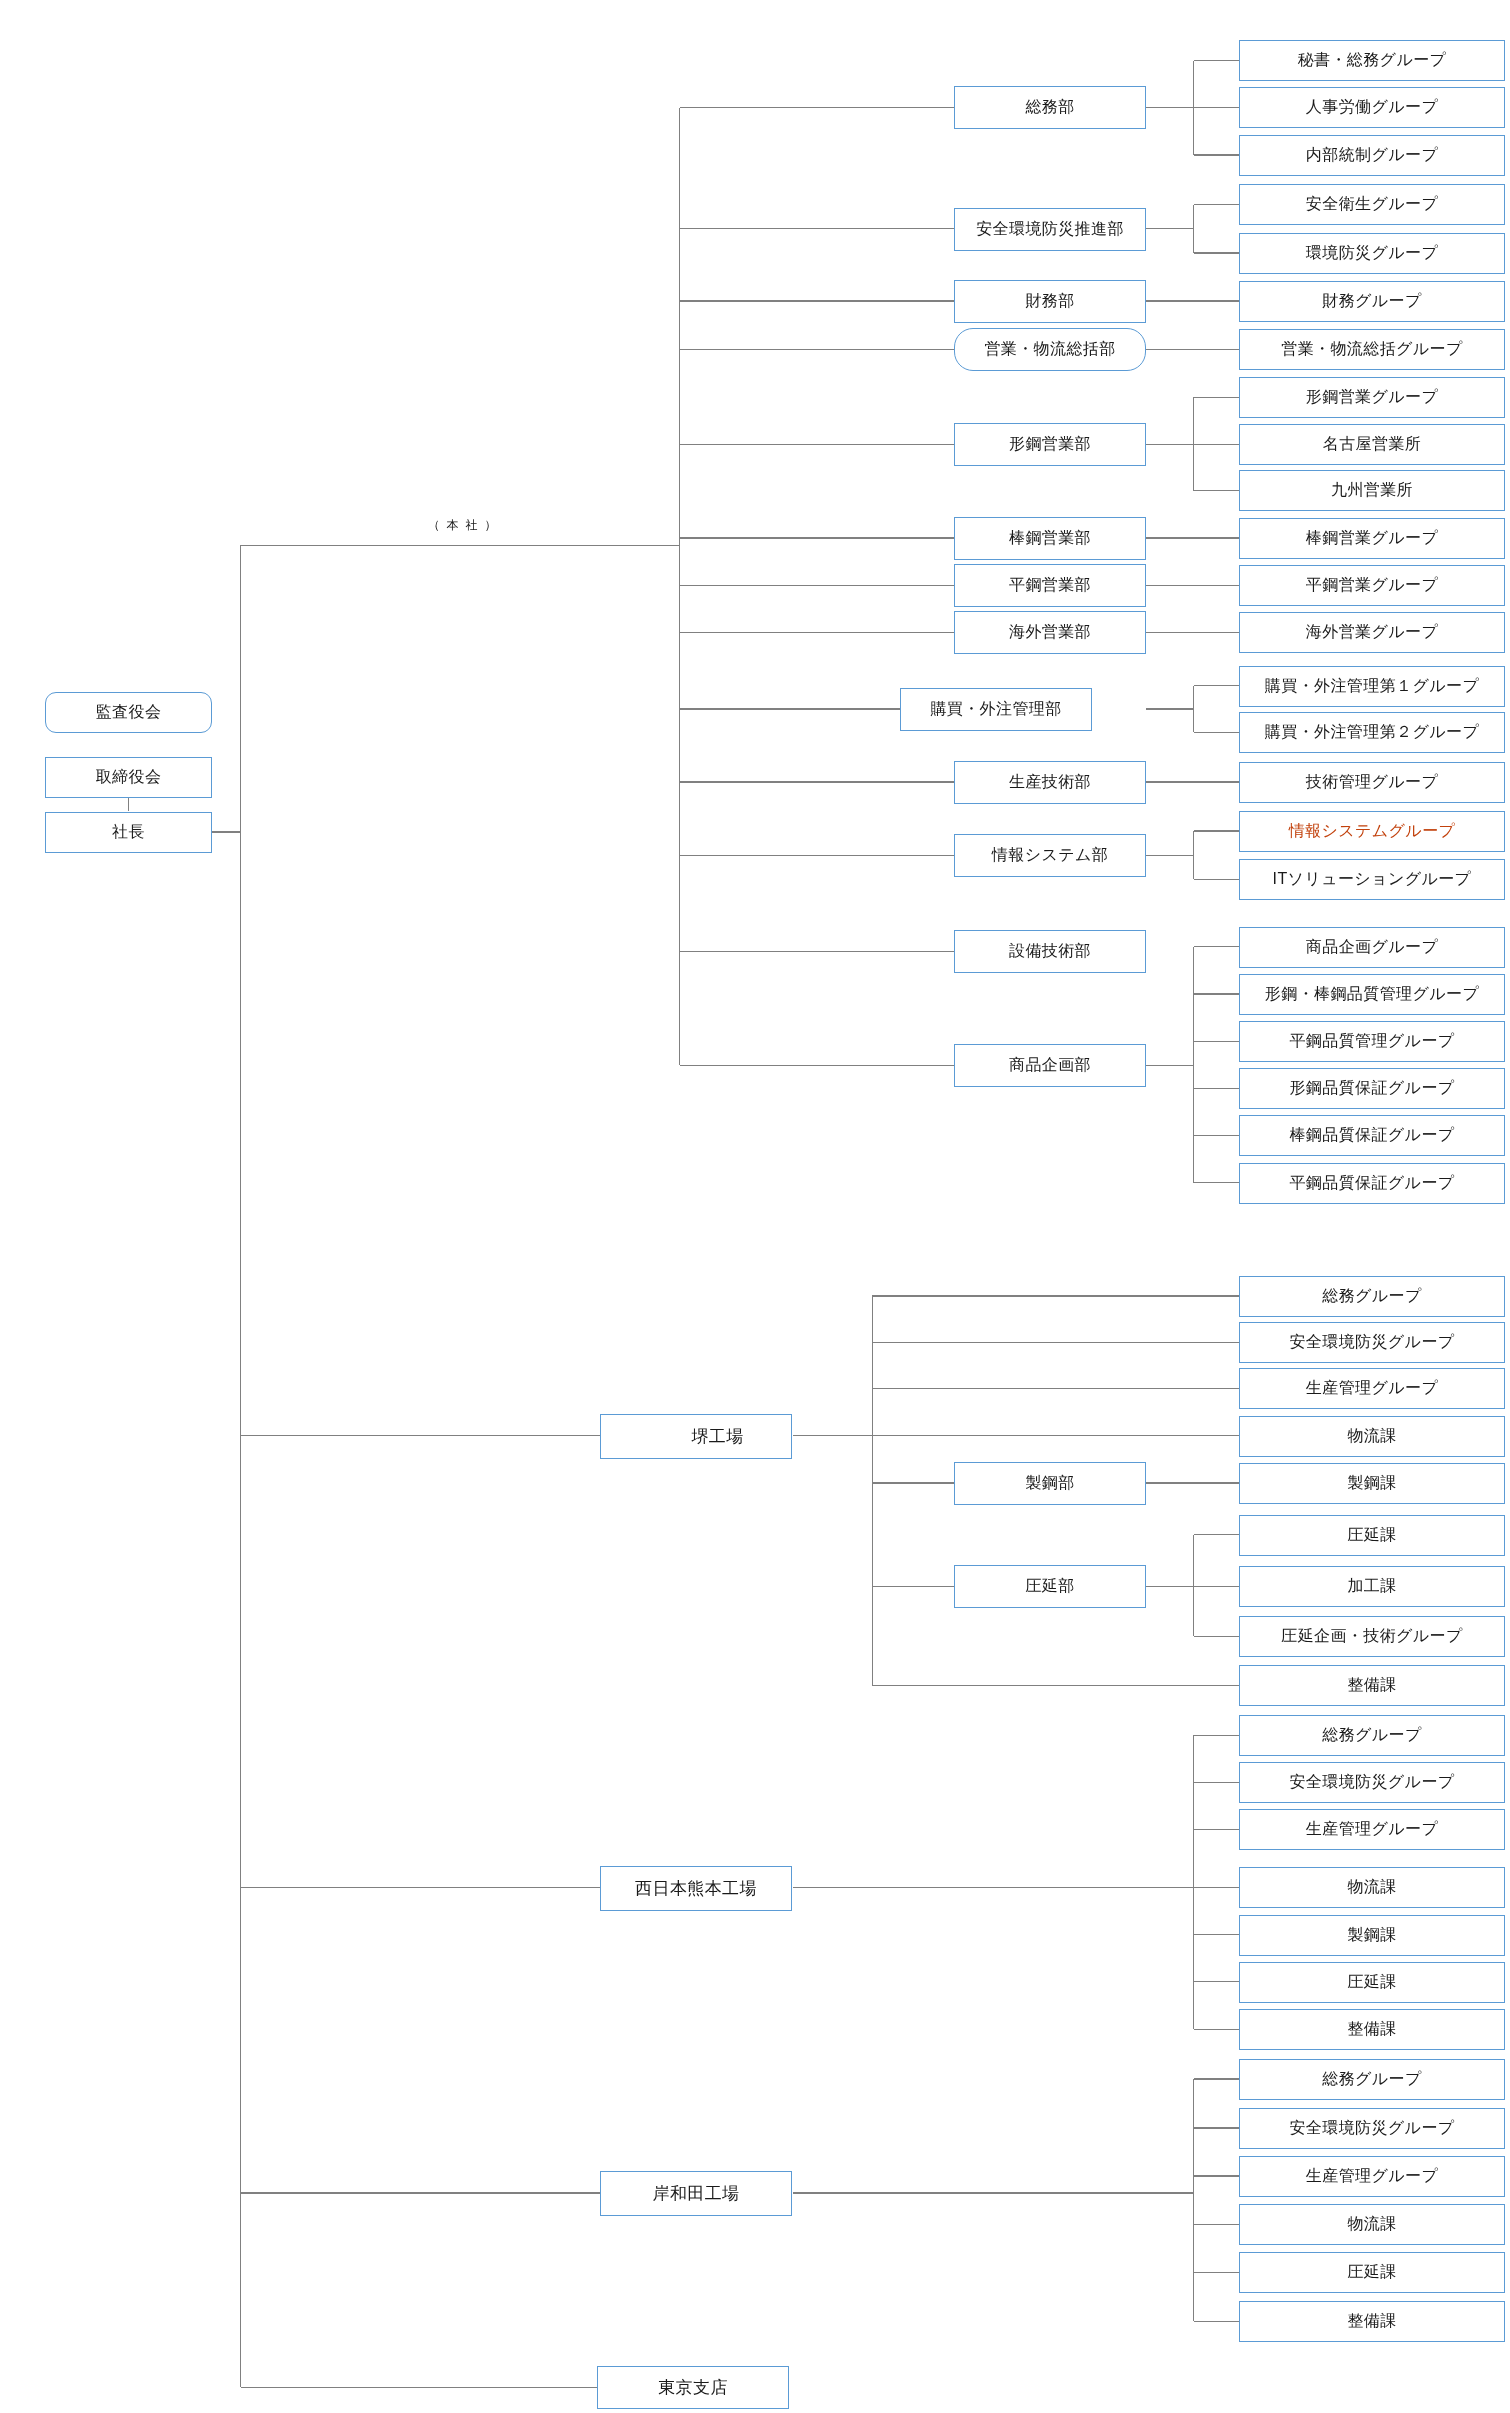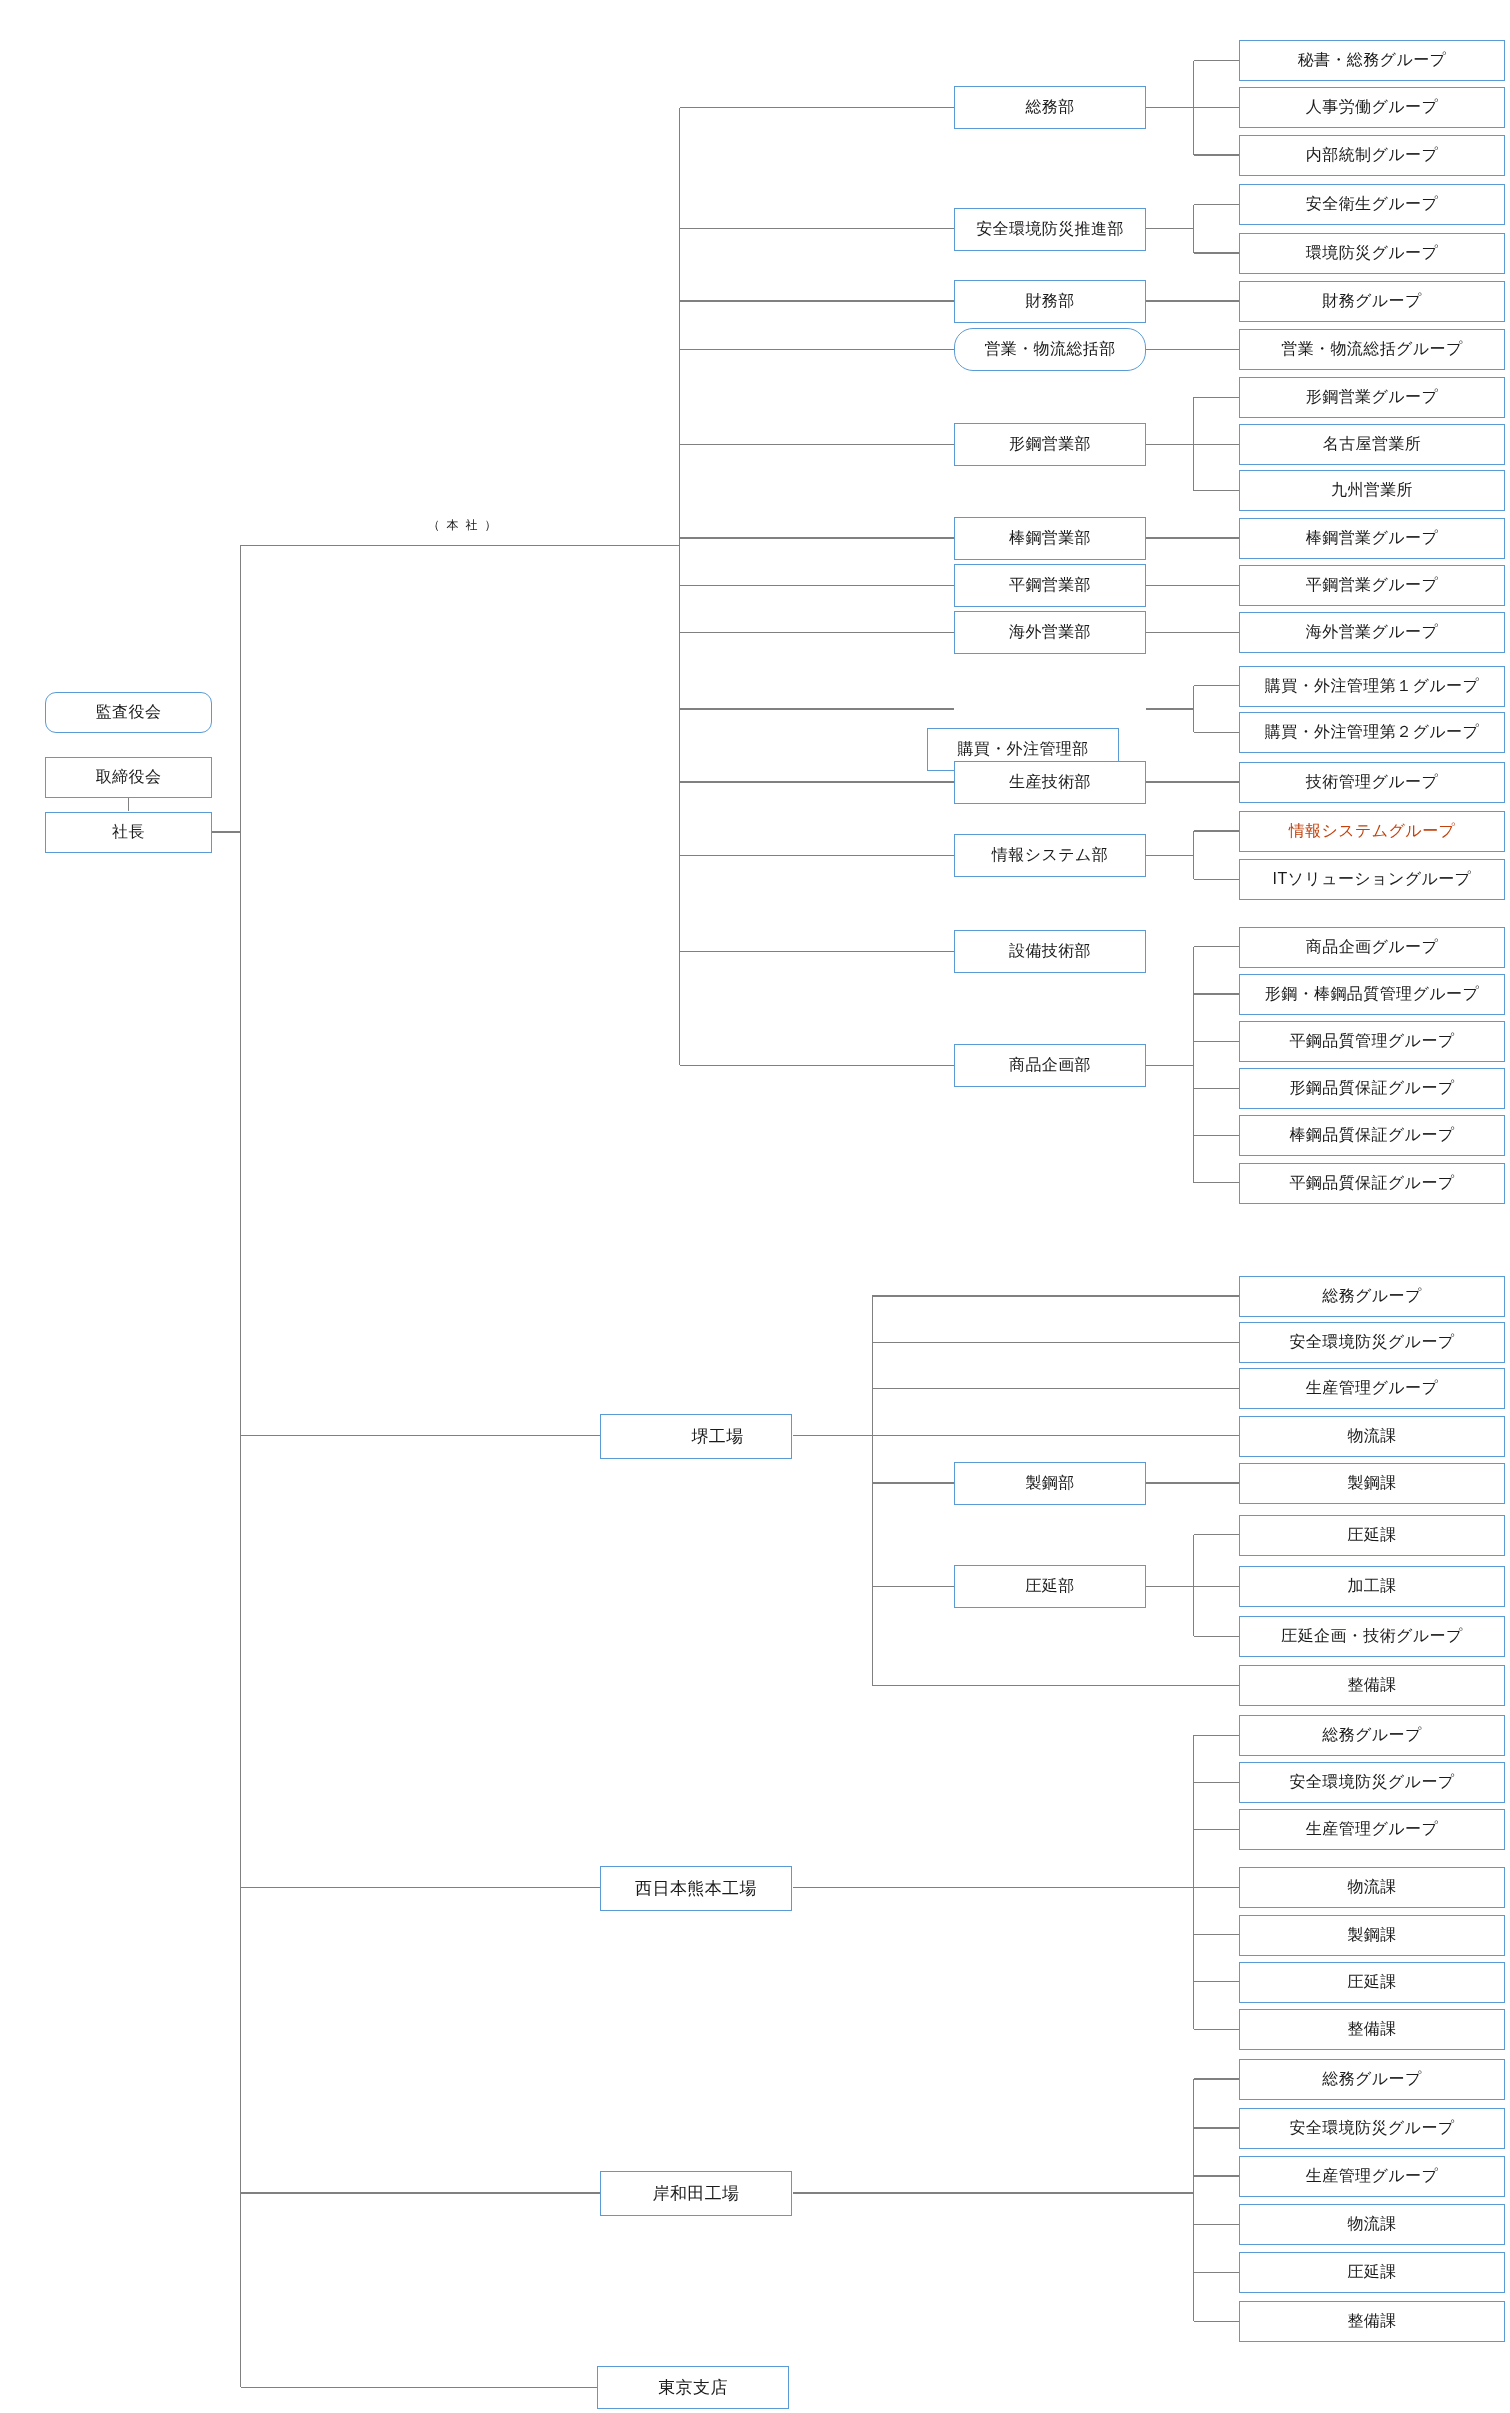--- a/index.html
+++ b/index.html
@@ -140,21 +140,21 @@
       <div class="obox" style="left: 954px; top: 423px; width: 192px; height: 43px; border-color: rgb(91, 155, 213); color: rgb(26, 26, 26);">形鋼営業部</div>
       <div class="obox" style="left: 1239px; top: 377px; width: 266px; height: 41px; border-color: rgb(91, 155, 213); color: rgb(26, 26, 26);">形鋼営業グループ</div>
       <div class="obox" style="left: 1239px; top: 424px; width: 266px; height: 41px; border-color: rgb(91, 155, 213); color: rgb(26, 26, 26);">名古屋営業所</div>
       <div class="obox" style="left: 1239px; top: 470px; width: 266px; height: 41px; border-color: rgb(91, 155, 213); color: rgb(26, 26, 26);">九州営業所</div>
       <div class="obox" style="left: 954px; top: 517px; width: 192px; height: 43px; border-color: rgb(91, 155, 213); color: rgb(26, 26, 26);">棒鋼営業部</div>
       <div class="obox" style="left: 1239px; top: 518px; width: 266px; height: 41px; border-color: rgb(91, 155, 213); color: rgb(26, 26, 26);">棒鋼営業グループ</div>
       <div class="obox" style="left: 954px; top: 564px; width: 192px; height: 43px; border-color: rgb(91, 155, 213); color: rgb(26, 26, 26);">平鋼営業部</div>
       <div class="obox" style="left: 1239px; top: 565px; width: 266px; height: 41px; border-color: rgb(91, 155, 213); color: rgb(26, 26, 26);">平鋼営業グループ</div>
       <div class="obox" style="left: 954px; top: 611px; width: 192px; height: 43px; border-color: rgb(91, 155, 213); color: rgb(26, 26, 26);">海外営業部</div>
       <div class="obox" style="left: 1239px; top: 612px; width: 266px; height: 41px; border-color: rgb(91, 155, 213); color: rgb(26, 26, 26);">海外営業グループ</div>
-      <div class="obox" style="left: 927px; top: 688px; width: 192px; height: 43px; border-color: rgb(91, 155, 213); color: rgb(26, 26, 26); margin-top: 40px;">購買・外注管理部</div>
+      <div class="obox" style="left: 900px; top: 688px; width: 192px; height: 43px; border-color: rgb(91, 155, 213); color: rgb(26, 26, 26);">購買・外注管理部</div>
       <div class="obox" style="left: 1239px; top: 666px; width: 266px; height: 41px; border-color: rgb(91, 155, 213); color: rgb(26, 26, 26);">購買・外注管理第１グループ</div>
       <div class="obox" style="left: 1239px; top: 712px; width: 266px; height: 41px; border-color: rgb(91, 155, 213); color: rgb(26, 26, 26);">購買・外注管理第２グループ</div>
       <div class="obox" style="left: 954px; top: 761px; width: 192px; height: 43px; border-color: rgb(91, 155, 213); color: rgb(26, 26, 26);">生産技術部</div>
       <div class="obox" style="left: 1239px; top: 762px; width: 266px; height: 41px; border-color: rgb(91, 155, 213); color: rgb(26, 26, 26);">技術管理グループ</div>
       <div class="obox" style="left: 954px; top: 834px; width: 192px; height: 43px; border-color: rgb(91, 155, 213); color: rgb(26, 26, 26);">情報システム部</div>
       <div class="obox" style="left: 1239px; top: 811px; width: 266px; height: 41px; border-color: rgb(91, 155, 213); color: #c2410c;">情報システムグループ</div>
       <div class="obox" style="left: 1239px; top: 859px; width: 266px; height: 41px; border-color: rgb(91, 155, 213); color: rgb(26, 26, 26);">ITソリューショングループ</div>
       <div class="obox" style="left: 954px; top: 930px; width: 192px; height: 43px; border-color: rgb(91, 155, 213); color: rgb(26, 26, 26);">設備技術部</div>
       <div class="obox" style="left: 954px; top: 1044px; width: 192px; height: 43px; border-color: rgb(91, 155, 213); color: rgb(26, 26, 26);">商品企画部</div>
       <div class="obox" style="left: 1239px; top: 927px; width: 266px; height: 41px; border-color: rgb(91, 155, 213); color: rgb(26, 26, 26);">商品企画グループ</div>

